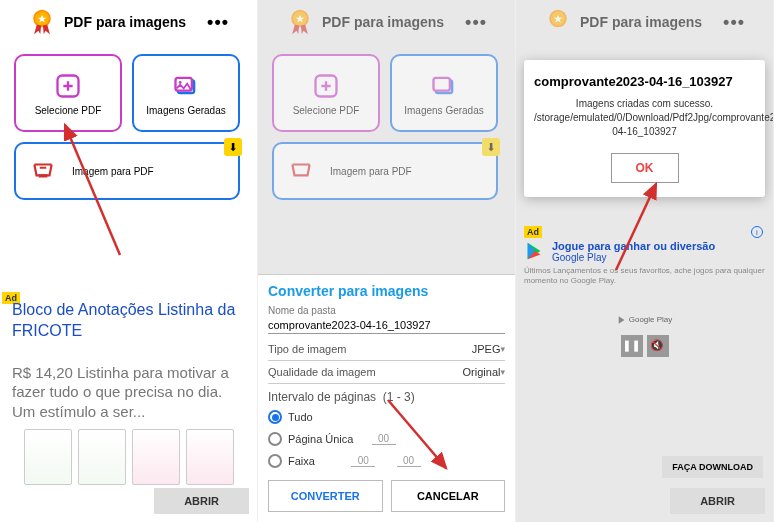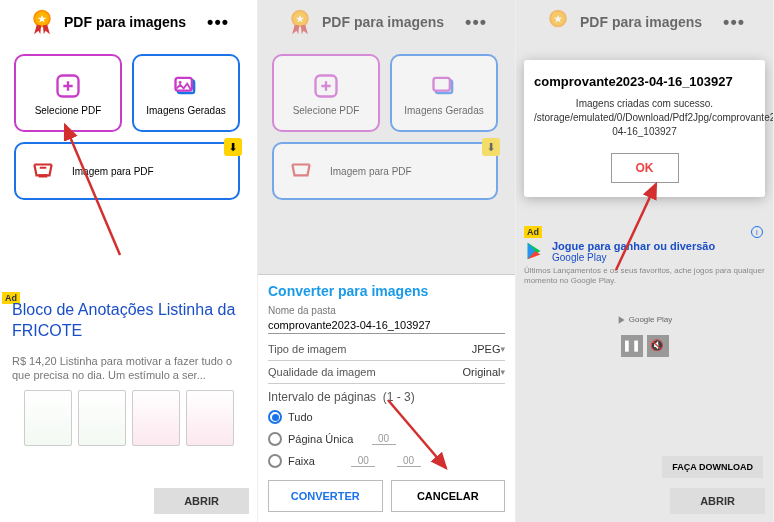--- a/index.html
+++ b/index.html
@@ -16,21 +16,21 @@
 .tile{width:108px;height:78px;border:2px solid;border-radius:10px;display:flex;flex-direction:column;align-items:center;justify-content:center;gap:4px;font-size:10px;background:#fff}
 .tile.sel{border-color:#c83cc8}
 .tile.gen{border-color:#1a73e8}
 .tile.wide{width:226px;height:58px;flex-direction:row;justify-content:flex-start;padding:0 12px;gap:14px;position:relative}
 .tile .ico{width:30px;height:30px;display:flex;align-items:center;justify-content:center}
 .badge-dl{position:absolute;top:-6px;right:-4px;width:18px;height:18px;background:#ffd400;border-radius:3px;display:flex;align-items:center;justify-content:center;font-size:11px}
 .ad-label{position:absolute;left:2px;background:#ffd400;color:#333;font-size:9px;padding:1px 3px;font-weight:bold}
 .ad1{position:absolute;left:12px;right:12px;top:300px;font-size:11px}
 .ad1 .link{color:#1a4ec8;font-weight:normal;font-size:16px;line-height:1.3}
 .ad1 .shop{color:#333;font-size:10px;margin-top:2px}
-.ad1 .desc{color:#777;font-size:11px;margin-top:12px;line-height:1.3}
+.ad1 .desc{color:#777;font-size:15px;margin-top:21px;line-height:1.3}
 .thumbs{display:flex;flex-wrap:wrap;gap:6px;margin-top:8px;justify-content:center}
 .thumb{width:48px;height:56px;border:1px solid #ccc;background:linear-gradient(#fff,#f3f9f3);border-radius:2px}
 .thumb.p{background:linear-gradient(#fff,#fce8f0)}
 .abrir{position:absolute;bottom:8px;right:8px;background:#ddd;border:none;padding:7px 30px;font-size:11px;font-weight:bold;color:#333}
 .arrow{position:absolute;pointer-events:none}
 .arrow svg{overflow:visible}
 .sheet{position:absolute;left:0;right:0;bottom:0;background:#fff;border-top:1px solid #ccc;padding:8px 10px 10px}
 .sheet h3{color:#1a9be8;font-size:14px;text-align:left;margin-bottom:6px}
 .field-lbl{color:#777;font-size:10px;margin-top:4px}
 .field-val{border-bottom:1px solid #999;font-size:11px;padding:3px 0 2px;margin-bottom:4px}

